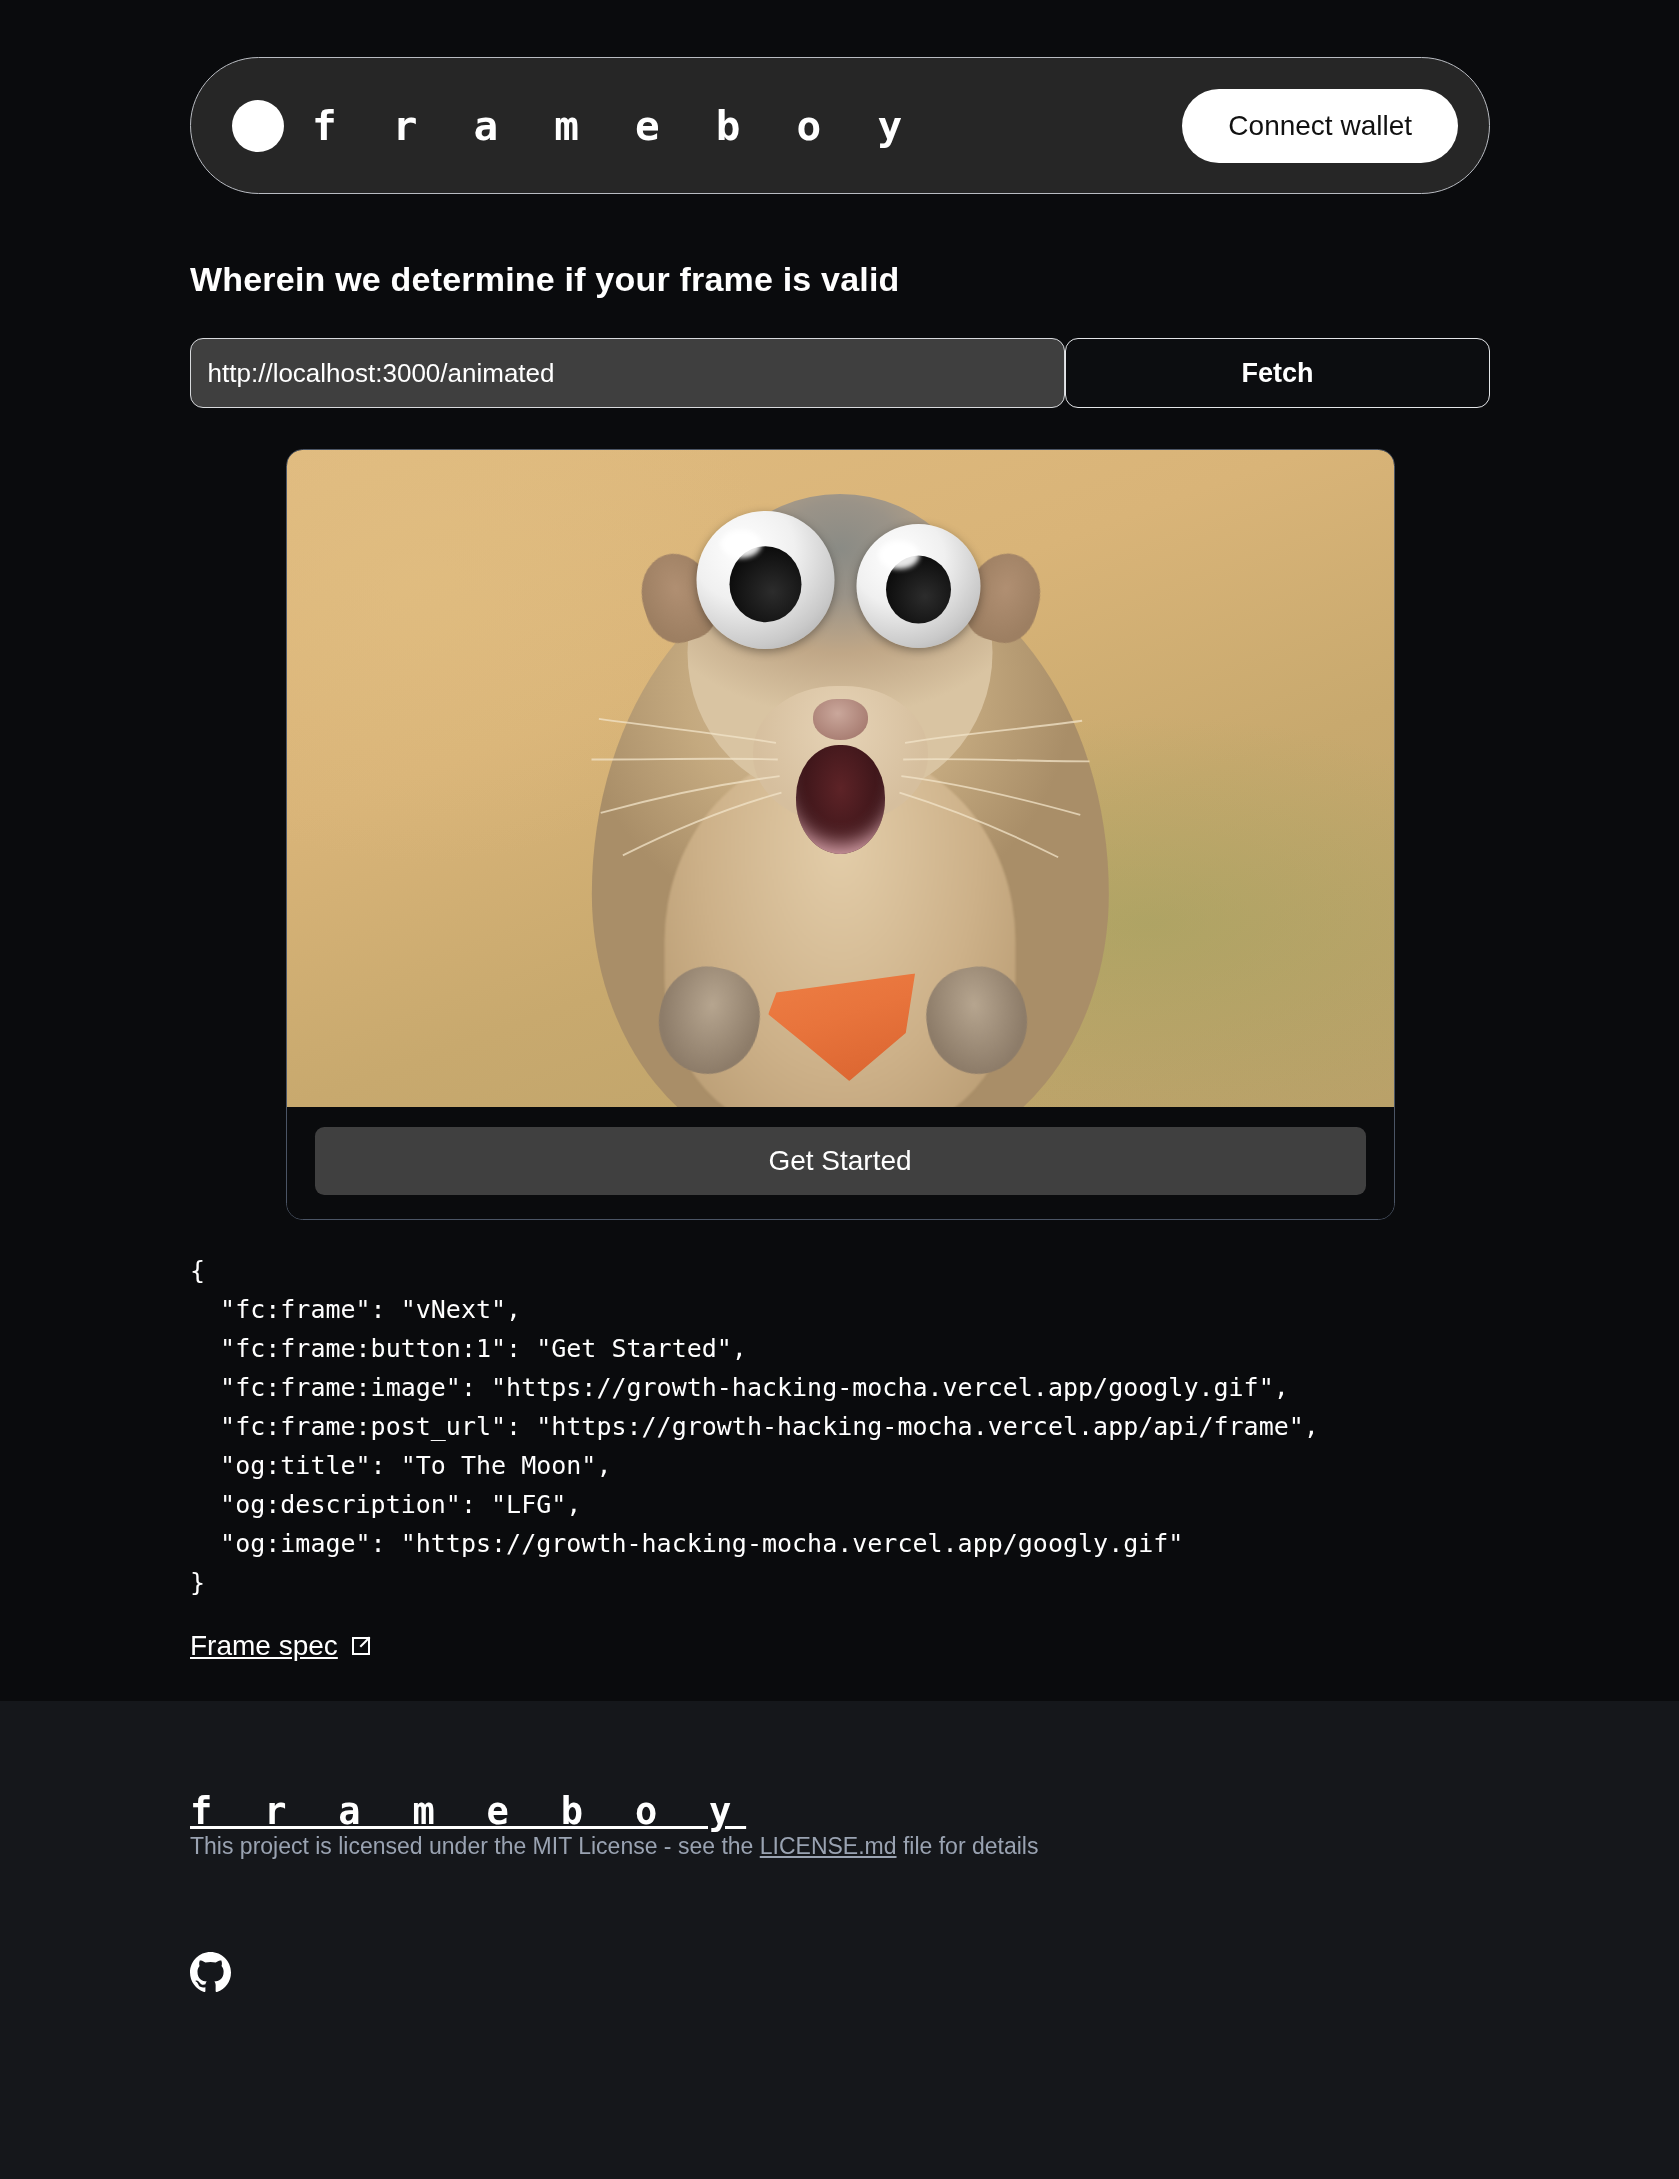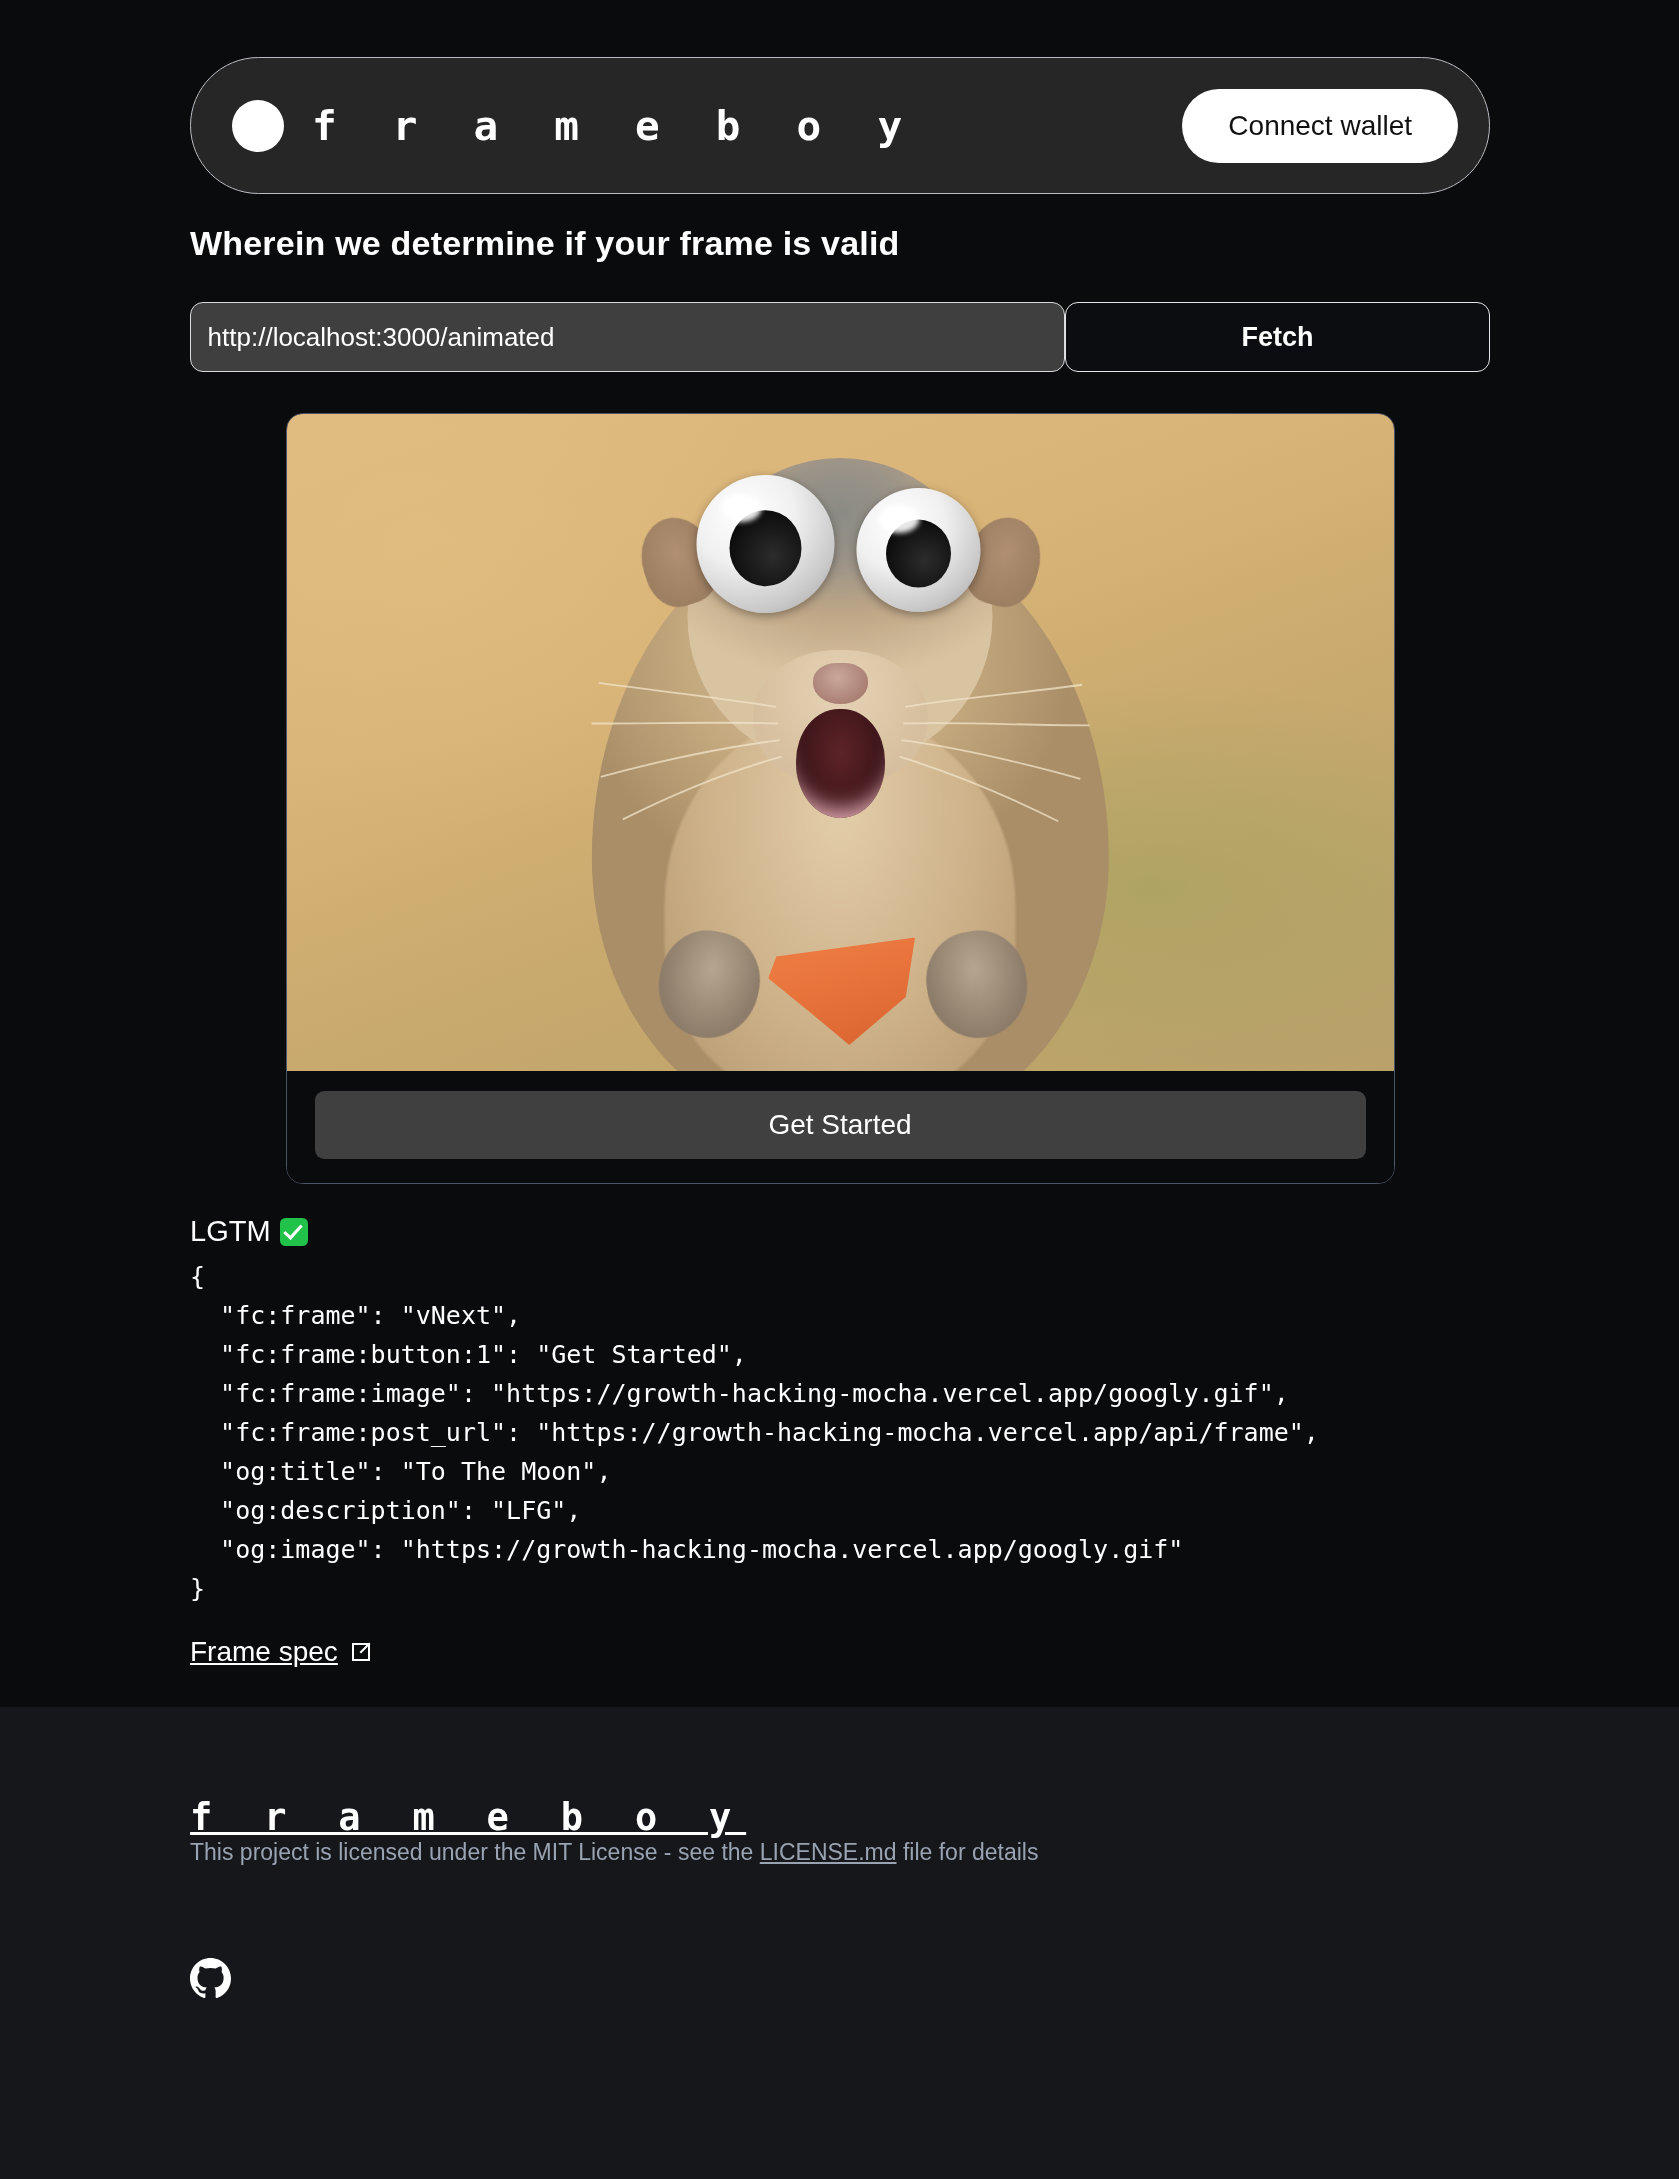--- a/index.html
+++ b/index.html
@@ -65,21 +65,21 @@
     height: 74px;
     padding: 0 46px;
     font-size: 28px;
     font-family: "Liberation Sans", sans-serif;
     cursor: pointer;
     white-space: nowrap;
   }
 
   
   .headline {
-    margin-top: 30px;
+    margin-top: 66px;
     font-size: 34px;
     font-weight: 700;
     color: #ffffff;
     letter-spacing: 0.2px;
   }
 
   
   .url-row {
     margin-top: 39px;
     display: flex;
@@ -434,24 +434,20 @@
             <div class="glint"></div>
           </div>
         </div>
       </div>
       <div class="frame-btn-area">
         <button class="frame-btn">Get Started</button>
       </div>
     </div>
 
     <div class="result">
-      <div class="lgtm">
-        <span>LGTM</span>
-        <span class="check-emoji"></span>
-      </div>
       <div class="code">{
   "fc:frame": "vNext",
   "fc:frame:button:1": "Get Started",
   "fc:frame:image": "https://growth-hacking-mocha.vercel.app/googly.gif",
   "fc:frame:post_url": "https://growth-hacking-mocha.vercel.app/api/frame",
   "og:title": "To The Moon",
   "og:description": "LFG",
   "og:image": "https://growth-hacking-mocha.vercel.app/googly.gif"
 }</div>
       <a class="spec-link">

